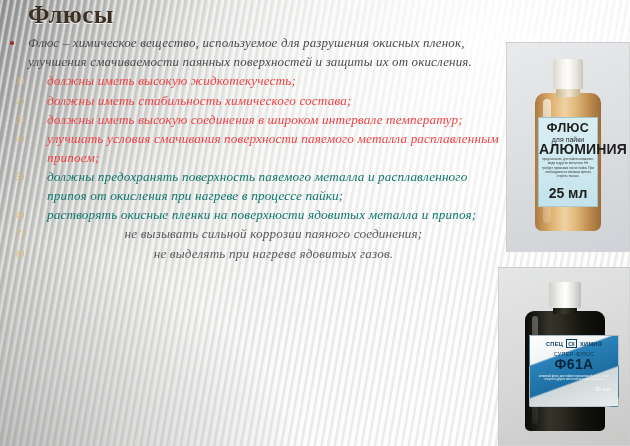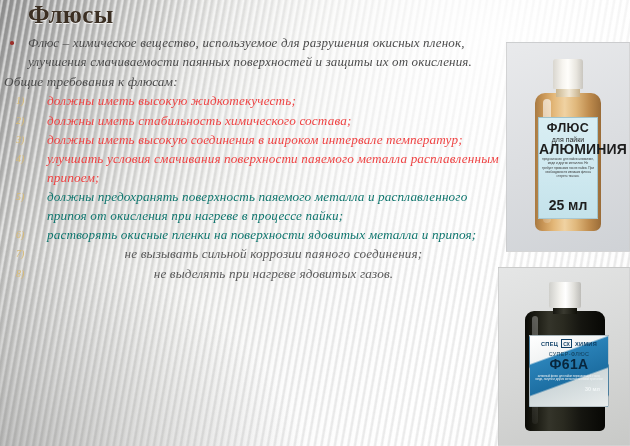--- a/index.html
+++ b/index.html
@@ -207,21 +207,21 @@
       #a87a42 0%, #c79455 12%, #e3b778 28%,
       #f0d2a2 45%, #e0b87c 62%, #bf8c4e 82%, #9a6c38 100%);
     border-radius: 10px 10px 7px 7px;
   }
   .b1-shine {
     left: 36px; top: 56px; width: 8px; height: 124px;
     background: linear-gradient(180deg, rgba(255,255,255,.62), rgba(255,255,255,.18));
     border-radius: 4px;
   }
   .b1-label {
-    left: 31px; top: 74px; width: 60px; height: 102px;
+    left: 31px; top: 74px; width: 60px; height: 90px;
     background: linear-gradient(180deg,#d9eef3 0%,#cfe9f0 55%,#c4e2ea 100%);
     border: 1px solid rgba(130,170,180,.55);
     text-align:center;
     padding-top: 4px;
   }
   .b1-l1 {
     font-size: 12.5px; font-weight: bold; color: #1d1d1d;
     letter-spacing: .4px; line-height: 13px;
     font-family: "Liberation Sans","DejaVu Sans",sans-serif;
   }
@@ -257,21 +257,21 @@
     background: linear-gradient(90deg,#15150f 0%,#3a3a30 45%,#101009 100%);
   }
   .b2-body {
     left: 26px; top: 43px; width: 80px; height: 120px;
     background: linear-gradient(90deg,
       #0a0a06 0%, #1c1c14 14%, #34342a 30%,
       #2a2a20 48%, #151510 70%, #070704 100%);
     border-radius: 9px 9px 5px 5px;
   }
   .b2-label {
-    left: 30px; top: 67px; width: 80px; height: 72px;
+    left: 30px; top: 67px; width: 90px; height: 72px;
     background: linear-gradient(160deg,#ffffff 0%,#f2f4f4 28%,#2a82b8 30%,#1d6fa3 60%,#cfd8da 62%,#e8ecec 100%);
     border: 1px solid rgba(120,140,150,.5);
     text-align:center;
     overflow:hidden;
   }
   .b2-brandrow {
     display:flex; align-items:center; justify-content:center;
     gap: 3px; margin-top: 3px;
   }
   .b2-brand {
@@ -326,21 +326,20 @@
 
     <div class="title">Флюсы</div>
 
     <div class="body-block">
 
       <div class="bullet-row">
         <span class="bullet-dot"></span>
         <span class="bullet-text">Флюс – химическое вещество, используемое для разрушения окисных пленок, улучшения смачиваемости паянных поверхностей и защиты их от окисления.</span>
       </div>
 
-      <div class="plain-line">Общие требования к флюсам:</div>
 
       <ol class="num-list">
         <li>
           <span class="num-marker">1)</span>
           <span class="num-text">должны иметь высокую жидкотекучесть;</span>
         </li>
         <li>
           <span class="num-marker">2)</span>
           <span class="num-text">должны иметь стабильность химического состава;</span>
         </li>

